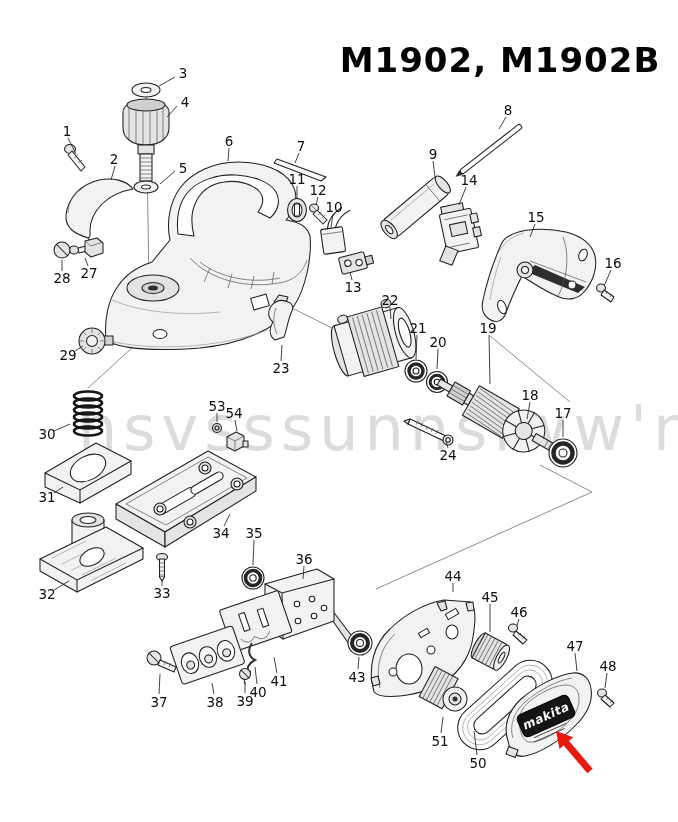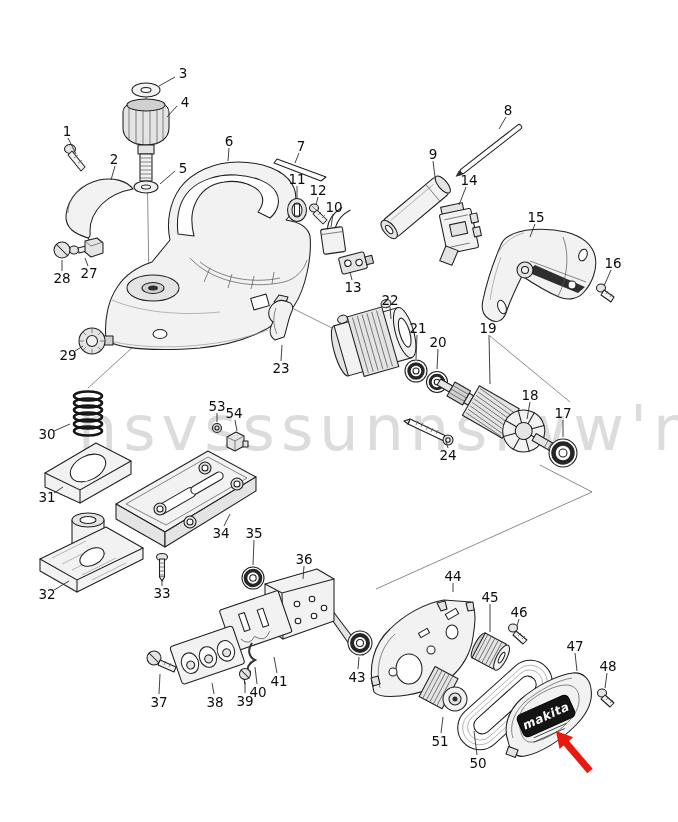--- a/index.html
+++ b/index.html
@@ -519,13 +519,14 @@
         <text x="217" y="410.5" class="plabel">53</text>
         <line x1="235" y1="420" x2="237" y2="431" class="leader"></line>
         <text x="234" y="417.5" class="plabel">54</text>
         <g>
           <line x1="590" y1="771" x2="565.0670778813376" y2="741.6671504486324" stroke="#e8190f" stroke-width="7"></line>
           <polygon points="556,731 573.2198285813638,737.3621933032914 559.5049208616936,749.0198648650112" fill="#e8190f"></polygon>
         </g>
       </g>
   </svg>
 
+  <div class="title">M1902, M1902B</div>
 </div>
 
 </body></html>

